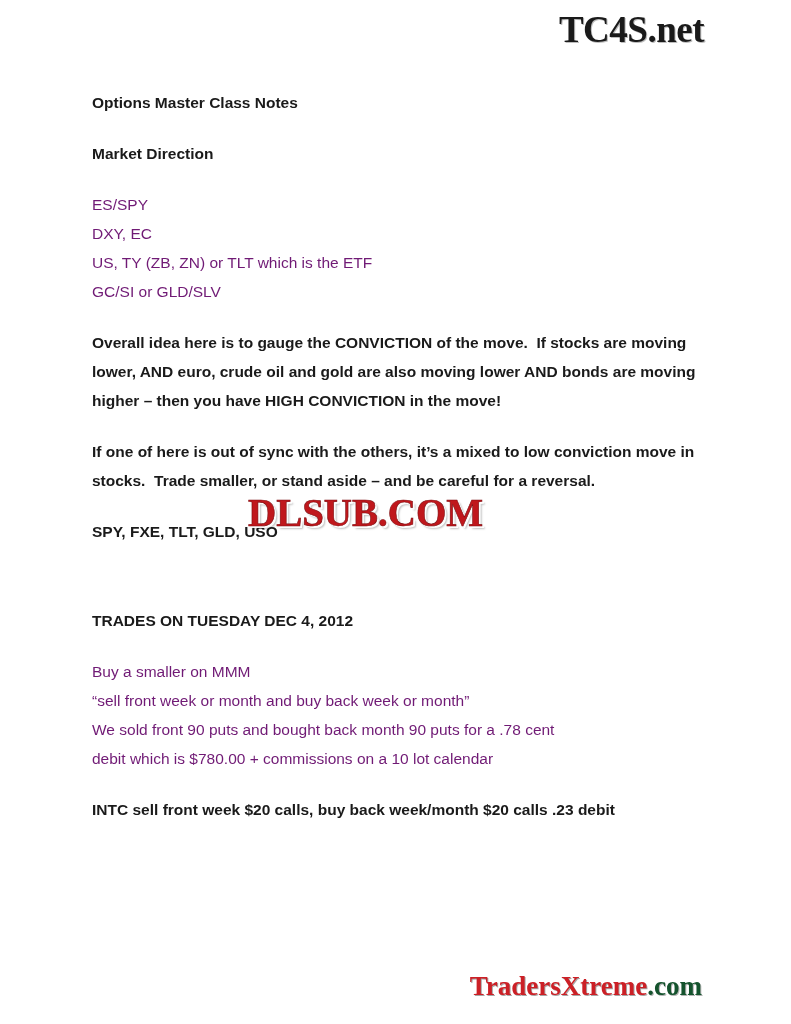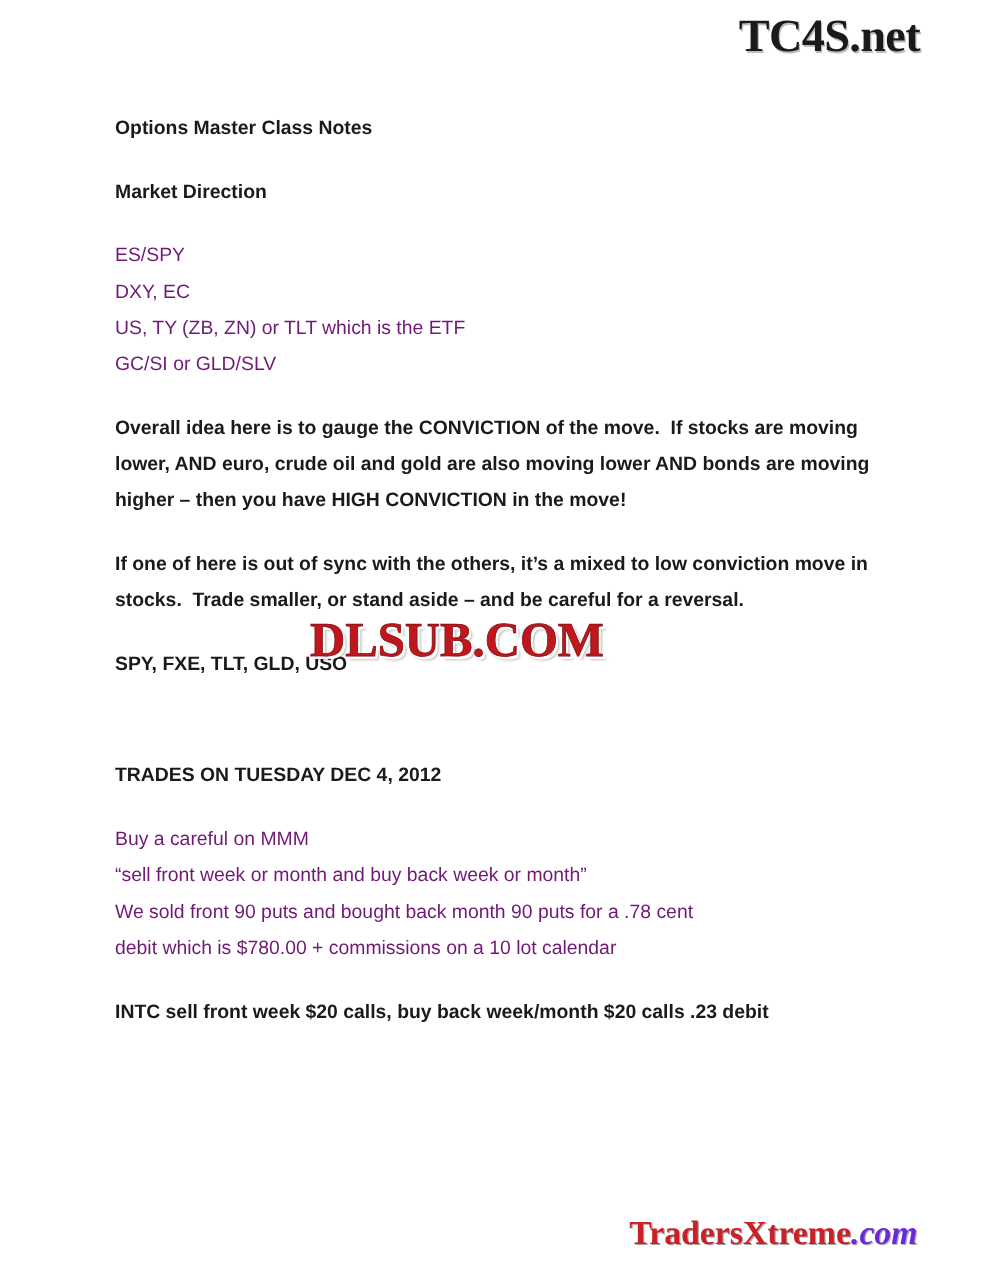--- a/index.html
+++ b/index.html
@@ -14,21 +14,20 @@
     font-family: "Liberation Sans", sans-serif;
     color: #000000;
     overflow: hidden;
   }
 
   .page {
     position: relative;
     width: 722px;
     height: 1024px;
     background: #ffffff;
-    padding-left: 32px;
   }
 
   
   .top-watermark {
     position: absolute;
     top: 8px;
     right: 18px;
     font-family: "Liberation Serif", serif;
     font-weight: bold;
     font-size: 37px;
@@ -92,23 +91,22 @@
     font-family: "Liberation Serif", serif;
     font-weight: bold;
     font-size: 27px;
     white-space: nowrap;
   }
   .bottom-watermark .red {
     color: #cc2026;
     text-shadow: 1px 1px 0 rgba(0,0,0,0.35);
   }
   .bottom-watermark .black {
-    color: #6d28d9;
+    color: #14532d;
     text-shadow: 1px 1px 0 rgba(160,160,160,0.8);
-    font-style: italic;
   }
 </style>
 </head>
 <body>
 
 <div class="page">
 
   <div class="top-watermark">TC4S.net</div>
 
   <div class="doc">
@@ -129,21 +127,21 @@
 
     <p class="para">If one of here is out of sync with the others, it’s a mixed to low conviction move in stocks.  Trade smaller, or stand aside – and be careful for a reversal.</p>
 
     <p class="para">SPY, FXE, TLT, GLD, USO</p>
 
     <div class="spacer-lg"></div>
 
     <p class="para">TRADES ON TUESDAY DEC 4, 2012</p>
 
     <div class="block-lines">
-      <div>Buy a careful on MMM</div>
+      <div>Buy a smaller on MMM</div>
       <div>“sell front week or month and buy back week or month”</div>
       <div>We sold front 90 puts and bought back month 90 puts for a .78 cent</div>
       <div>debit which is $780.00 + commissions on a 10 lot calendar</div>
     </div>
 
     <p class="para">INTC sell front week $20 calls, buy back week/month $20 calls .23 debit</p>
 
   </div>
 
   <div class="center-watermark">DLSUB.COM</div>

